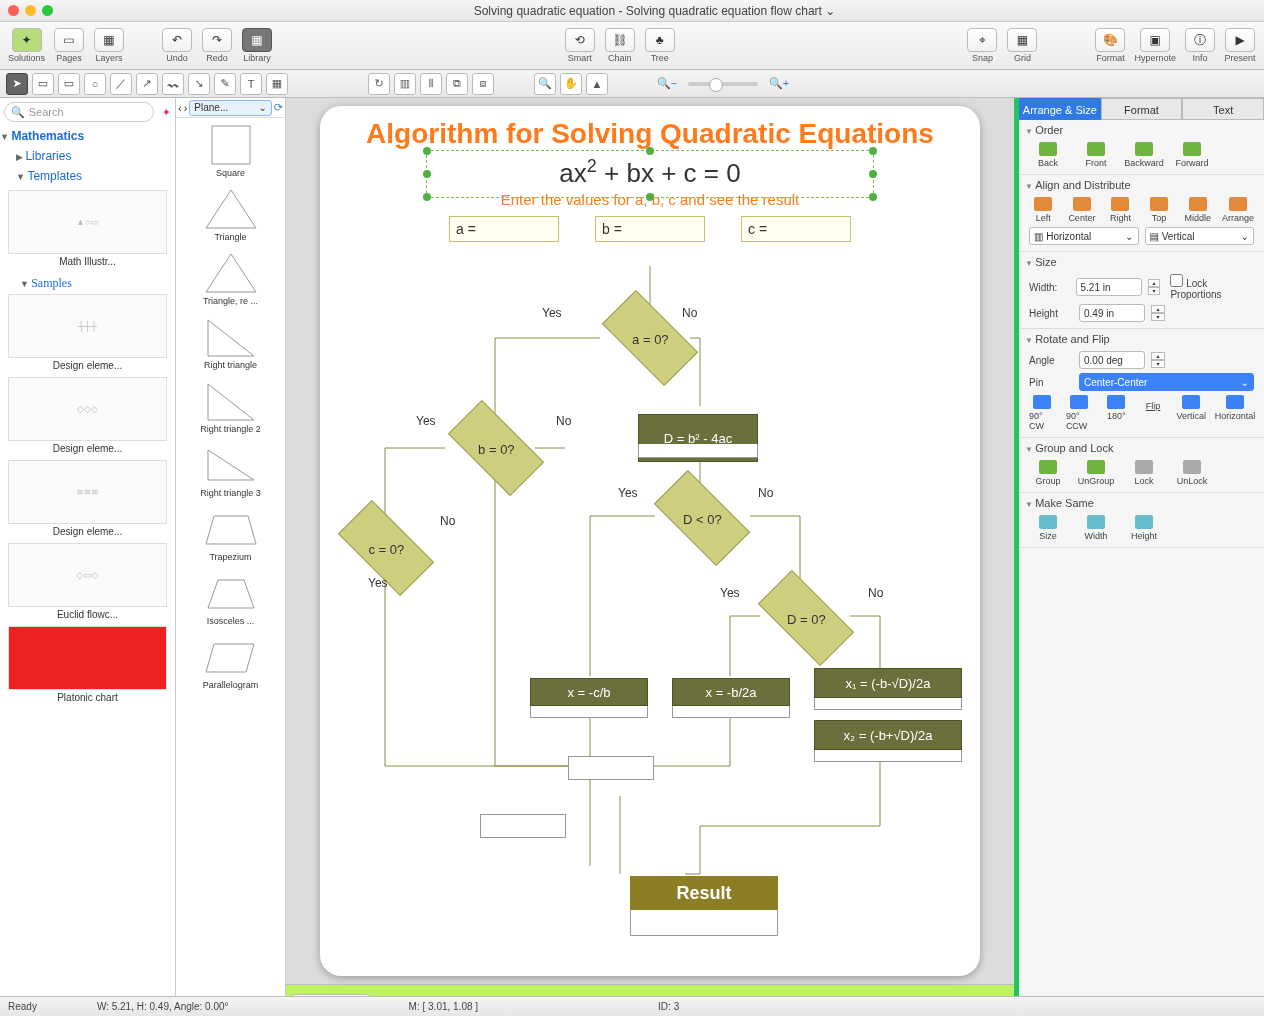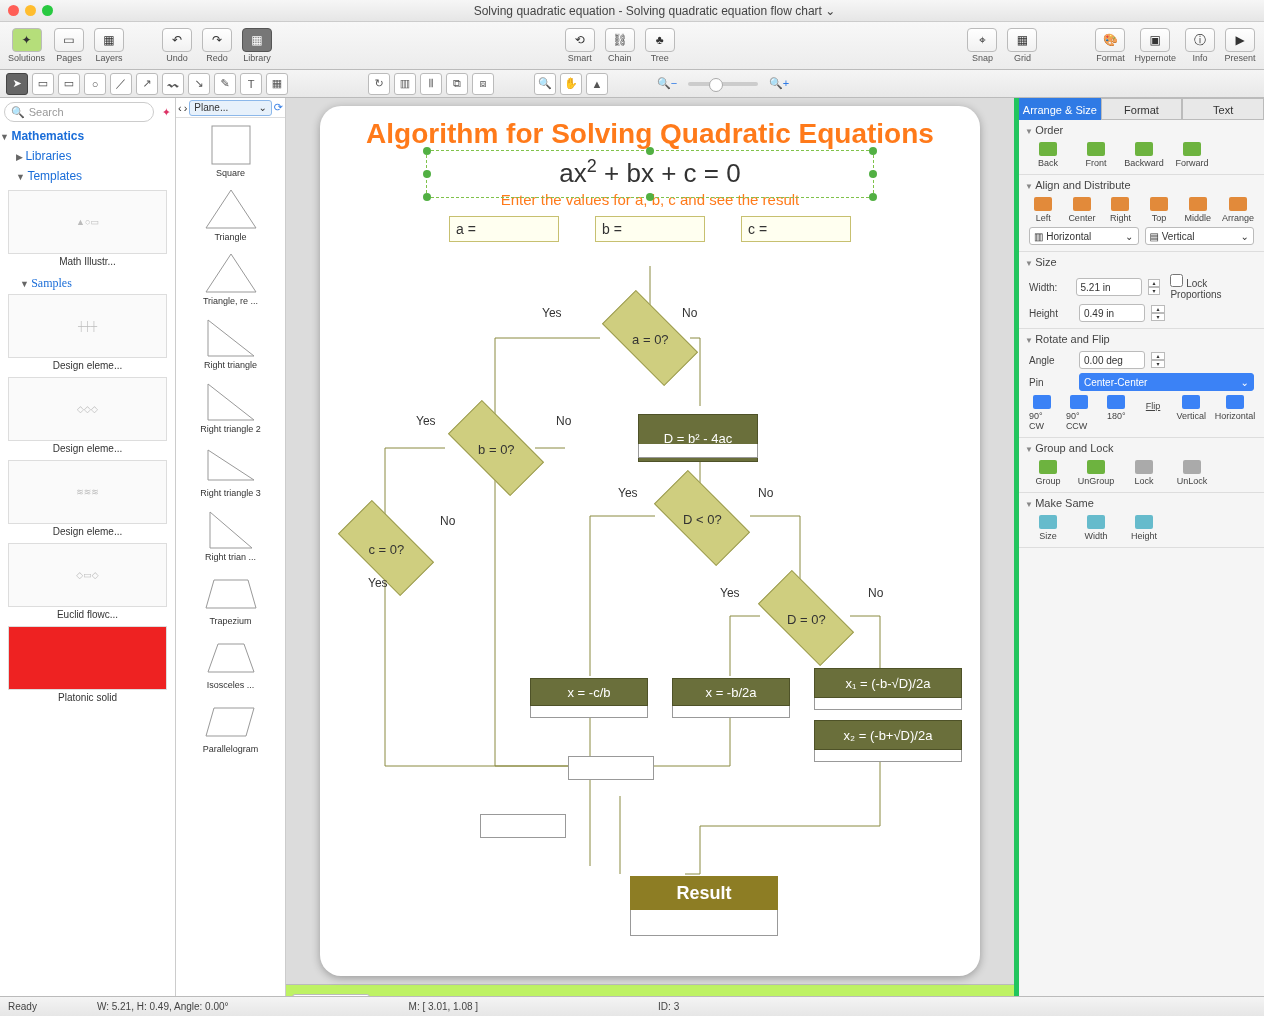--- a/index.html
+++ b/index.html
@@ -271,21 +271,21 @@
       <div class="thumb">
           <div class="box">≋≋≋</div>
           <div class="cap">Design eleme...</div>
         </div>
       <div class="thumb">
           <div class="box">◇▭◇</div>
           <div class="cap">Euclid flowc...</div>
         </div>
       <div class="thumb">
           <div class="box red"></div>
-          <div class="cap">Platonic solid</div>
+          <div class="cap">Platonic chart</div>
         </div>
     </div>
   </div>
 
   <div class="shapestrip">
     <div class="shapenav">
       <span>‹</span>
       <span>›</span>
       <div class="sel">
           <span>Plane...</span>
@@ -334,28 +334,20 @@
           </div>
           <div class="cap">Right triangle 2</div>
         </div>
         <div class="shape">
           <div class="sw">
             <svg width="70" height="50">
               <path d="M12 40 L58 40 L12 10 Z"></path>
             </svg>
           </div>
           <div class="cap">Right triangle 3</div>
-        </div>
-        <div class="shape">
-          <div class="sw">
-            <svg width="70" height="50">
-              <path d="M14 8 L14 44 L56 44 Z"></path>
-            </svg>
-          </div>
-          <div class="cap">Right trian ...</div>
         </div>
         <div class="shape">
           <div class="sw">
             <svg width="70" height="50">
               <path d="M18 12 L52 12 L60 40 L10 40 Z"></path>
             </svg>
           </div>
           <div class="cap">Trapezium</div>
         </div>
         <div class="shape">

